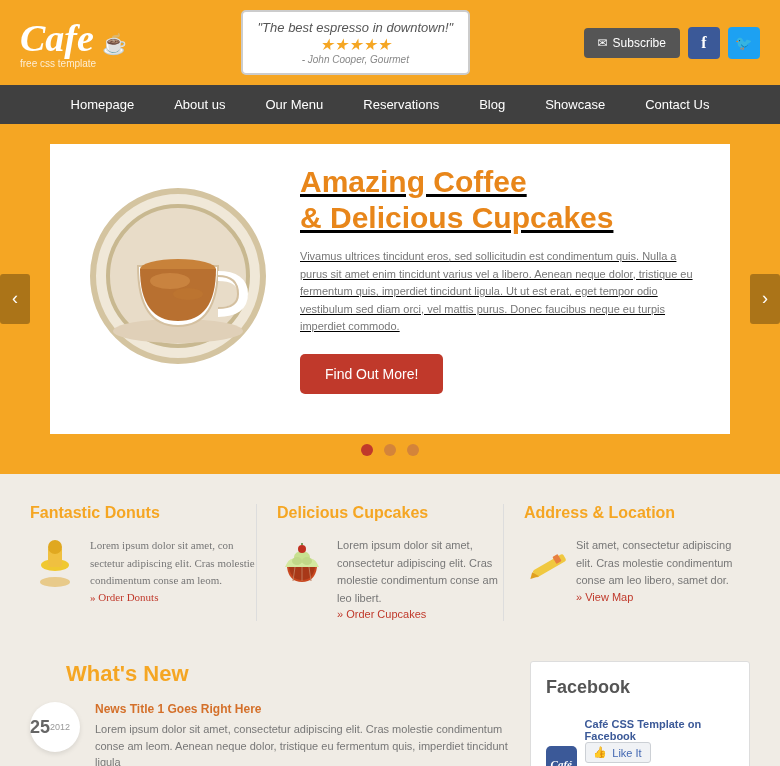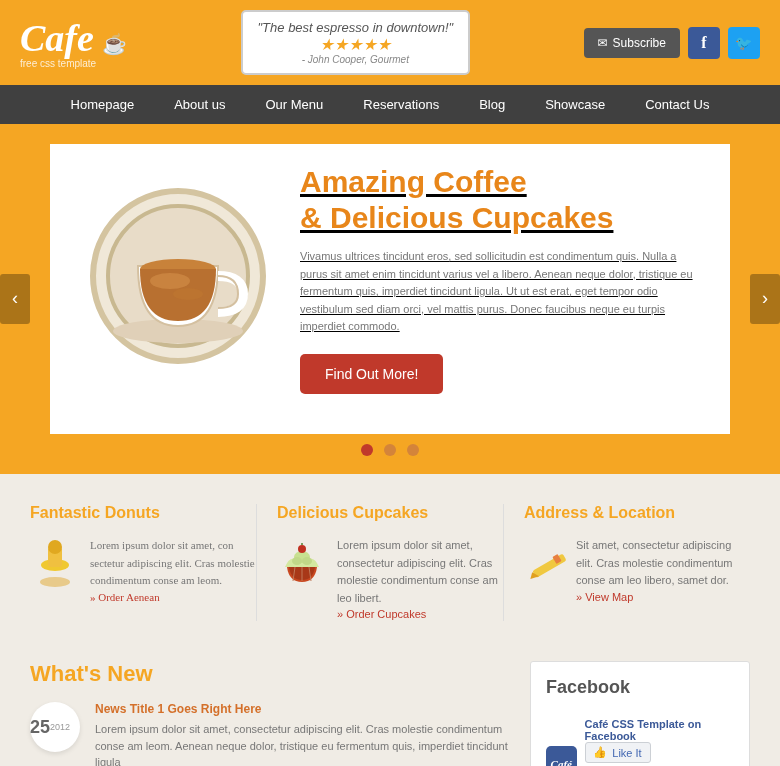--- a/index.html
+++ b/index.html
@@ -37,21 +37,21 @@
     .col { flex: 1; }
     .col-title { color: #f5a623; font-size: 16px; font-weight: bold; margin-bottom: 15px; }
     .col-text { color: #777; font-size: 11px; line-height: 1.6; }
     .col-link { color: #c0392b; font-size: 11px; text-decoration: none; }
     .col-link::before { content: '» '; }
     .col-content { overflow: hidden; }
 
     
     .whats-new-section { display: flex; padding: 20px 30px; gap: 20px; background: #f0ece5; }
     .whats-new-left { flex: 1; }
-    .whats-new-title { color: #f5a623; font-size: 22px; font-weight: bold; margin-bottom: 15px; }
+    .whats-new-title { color: #f5a623; font-size: 22px; font-weight: bold; margin-bottom: 15px; margin-left: 36px; }
     .news-item { display: flex; gap: 15px; margin-bottom: 20px; align-items: flex-start; }
     .news-date { background: white; border-radius: 50%; width: 50px; height: 50px; display: flex; flex-direction: row; align-items: center; justify-content: flex-start; flex-shrink: 0; box-shadow: 0 2px 5px rgba(0,0,0,0.1); }
     .news-date-day { font-size: 18px; font-weight: bold; color: #666; line-height: 1; }
     .news-date-year { font-size: 9px; color: #999; }
     .news-content h4 { color: #d4702a; font-size: 12px; margin-bottom: 5px; }
     .news-content p { color: #777; font-size: 11px; line-height: 1.5; margin-bottom: 5px; }
 
     
     .fb-widget { width: 220px; flex-shrink: 0; border: 1px solid #ddd; background: white; padding: 15px; border-radius: 3px; }
     .fb-title { font-size: 18px; color: #555; margin-bottom: 10px; font-weight: bold; }
@@ -175,21 +175,21 @@
         <svg width="50" height="55" viewBox="0 0 50 55">
           <ellipse cx="25" cy="45" rx="15" ry="5" fill="#e0a830" opacity="0.5"></ellipse>
           <polygon points="25,5 32,25 20,15 30,15 18,25" fill="#e8b820"></polygon>
           <ellipse cx="25" cy="28" rx="14" ry="6" fill="#f0c830"></ellipse>
           <rect x="18" y="10" width="14" height="20" rx="3" fill="#f0c040"></rect>
           <ellipse cx="25" cy="10" rx="7" ry="7" fill="#e0a820"></ellipse>
         </svg>
       </div>
       <div class="col-content">
         <p class="col-text">Lorem ipsum dolor sit amet, con sectetur adipiscing elit. Cras molestie condimentum conse am leom.</p>
-        <a href="#" class="col-link">Order Aenean</a>
+        <a href="#" class="col-link">Order Donuts</a>
       </div>
     </div>
   </div>
 
   <div class="col col-divider">
     <h3 class="col-title">Delicious Cupcakes</h3>
     <div style="display:flex;gap:10px;align-items:flex-start;">
       <div style="flex-shrink:0;">
         <svg width="50" height="55" viewBox="0 0 50 55">
 

